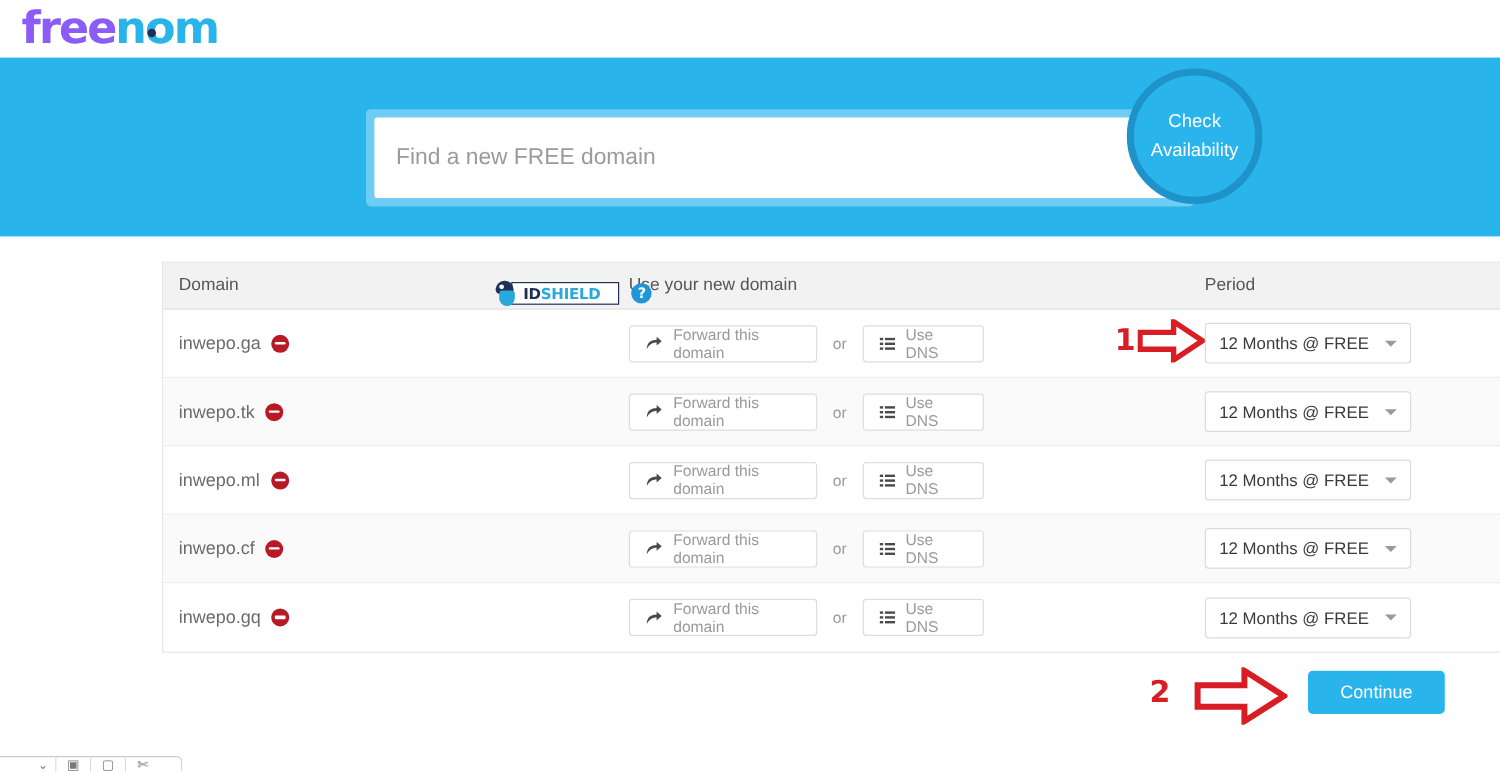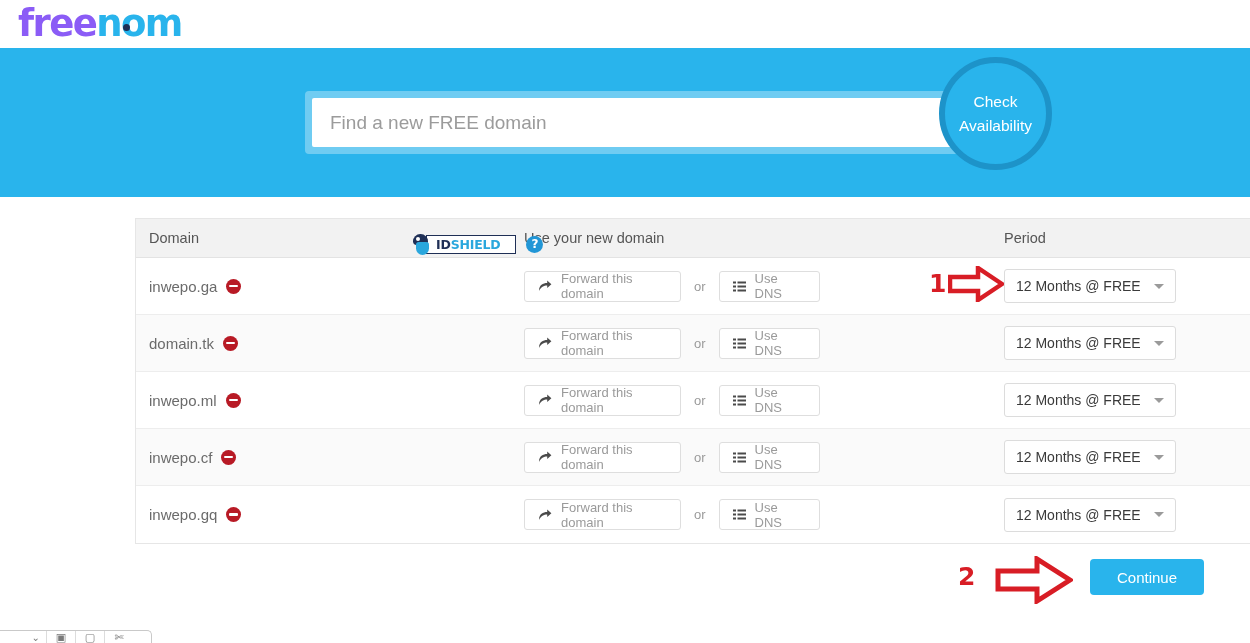--- a/index.html
+++ b/index.html
@@ -53,21 +53,21 @@
     top: 48px;
     width: 1250px;
     height: 149px;
     background: #29b4ec;
   }
   .search-wrap {
     position: absolute;
     left: 305px;
     top: 43px;
     width: 690px;
-    height: 63px;
+    height: 81px;
     background: rgba(255,255,255,0.33);
     border-radius: 4px;
     padding: 7px;
     box-sizing: border-box;
   }
   .search-input {
     width: 100%;
     height: 100%;
     border: 0;
     outline: none;
@@ -420,21 +420,21 @@
         </div>
         <div class="c-period">
           <span class="select">
             <span>12 Months @ FREE</span>
             <span class="caret"></span>
           </span>
         </div>
       </div>
       <div class="row alt">
         <div class="c-domain">
-          <span class="domain-name">domain.tk</span>
+          <span class="domain-name">inwepo.tk</span>
           <span class="no-entry"></span>
         </div>
         <div class="c-use">
           <span class="ghost-btn btn-forward">
             <span class="gicon">
               <svg width="14" height="12" viewBox="0 0 14 12">
                 <path d="M1 11 C1 5 5 3.2 9.2 3.1 L9.2 0.6 L13.4 4.3 L9.2 8 L9.2 5.5 C5.8 5.6 3 6.9 1 11 Z" fill="#4a4a4a"></path>
               </svg>
             </span>
             <span>Forward this domain</span>

